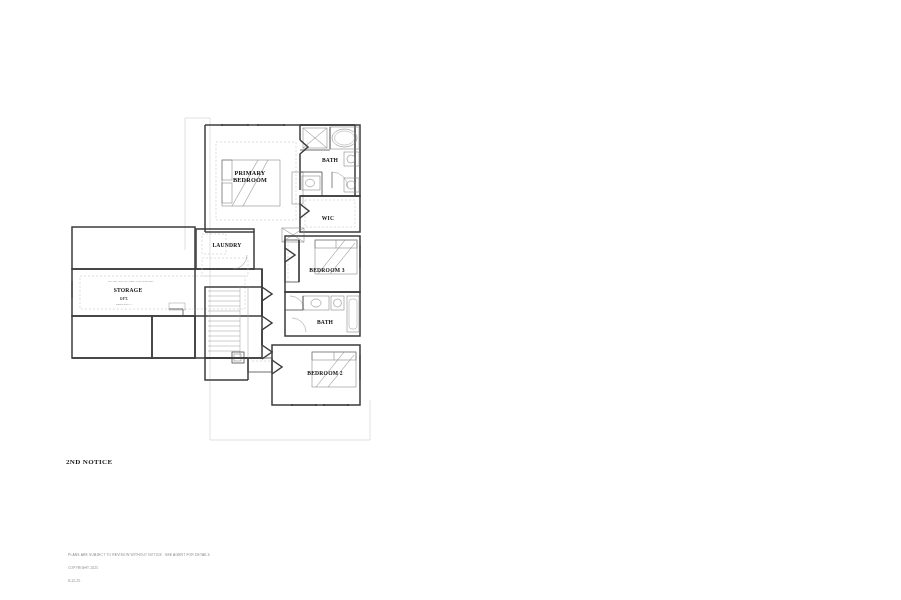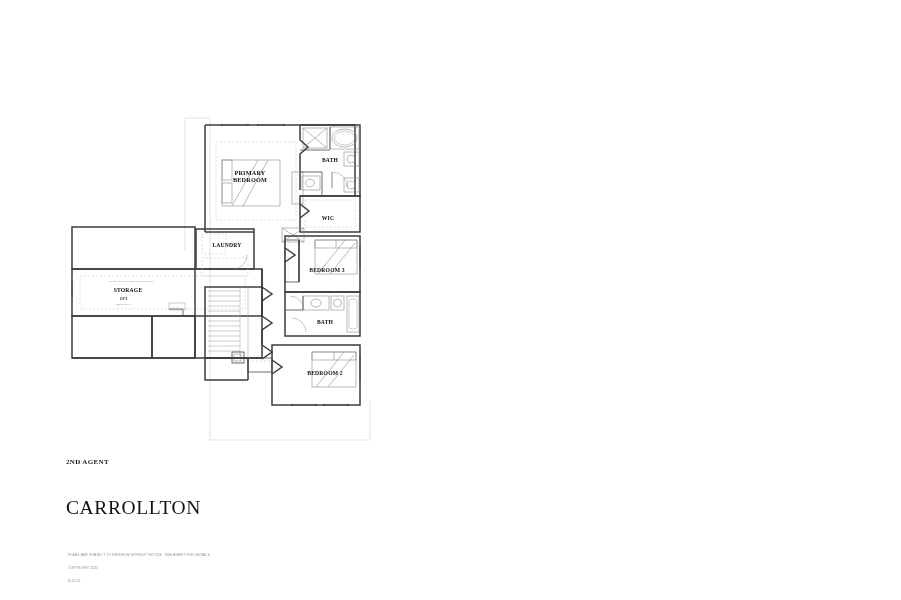--- a/index.html
+++ b/index.html
@@ -364,23 +364,22 @@
   <div class="room-label sz-md" style="left:227px; top:245px;">LAUNDRY</div>
   <div class="room-label sz-md" style="left:128px; top:290px;">STORAGE</div>
   <div class="room-label sz-md" style="left:327px; top:270px;">BEDROOM 3</div>
   <div class="room-label sz-md" style="left:325px; top:322px;">BATH</div>
   <div class="room-label sz-md" style="left:325px; top:373px;">BEDROOM 2</div>
 
   <div class="micro-label tiny" style="left:131px; top:281px;">STANDARD FRAMED (UNFINISHED)</div>
   <div class="micro-label opt" style="left:124px; top:299px;">OPT.</div>
   <div class="micro-label tiny" style="left:124px; top:303.5px;">BEDROOM 4</div>
 
-  <div id="floor-label" class="sheet-text">2ND AGENT</div>
-
-  <div id="plan-title" class="sheet-text">CARROLLTON</div>
+  <div id="floor-label" class="sheet-text">2ND NOTICE</div>
+
 
   <div id="disclaimer" class="sheet-text">
     <div>PLANS ARE SUBJECT TO REVISION WITHOUT NOTICE   SEE AGENT FOR DETAILS</div>
     <div>COPYRIGHT 2025</div>
     <div>8-12-25</div>
   </div>
 
 </div>
 
 </body></html>

